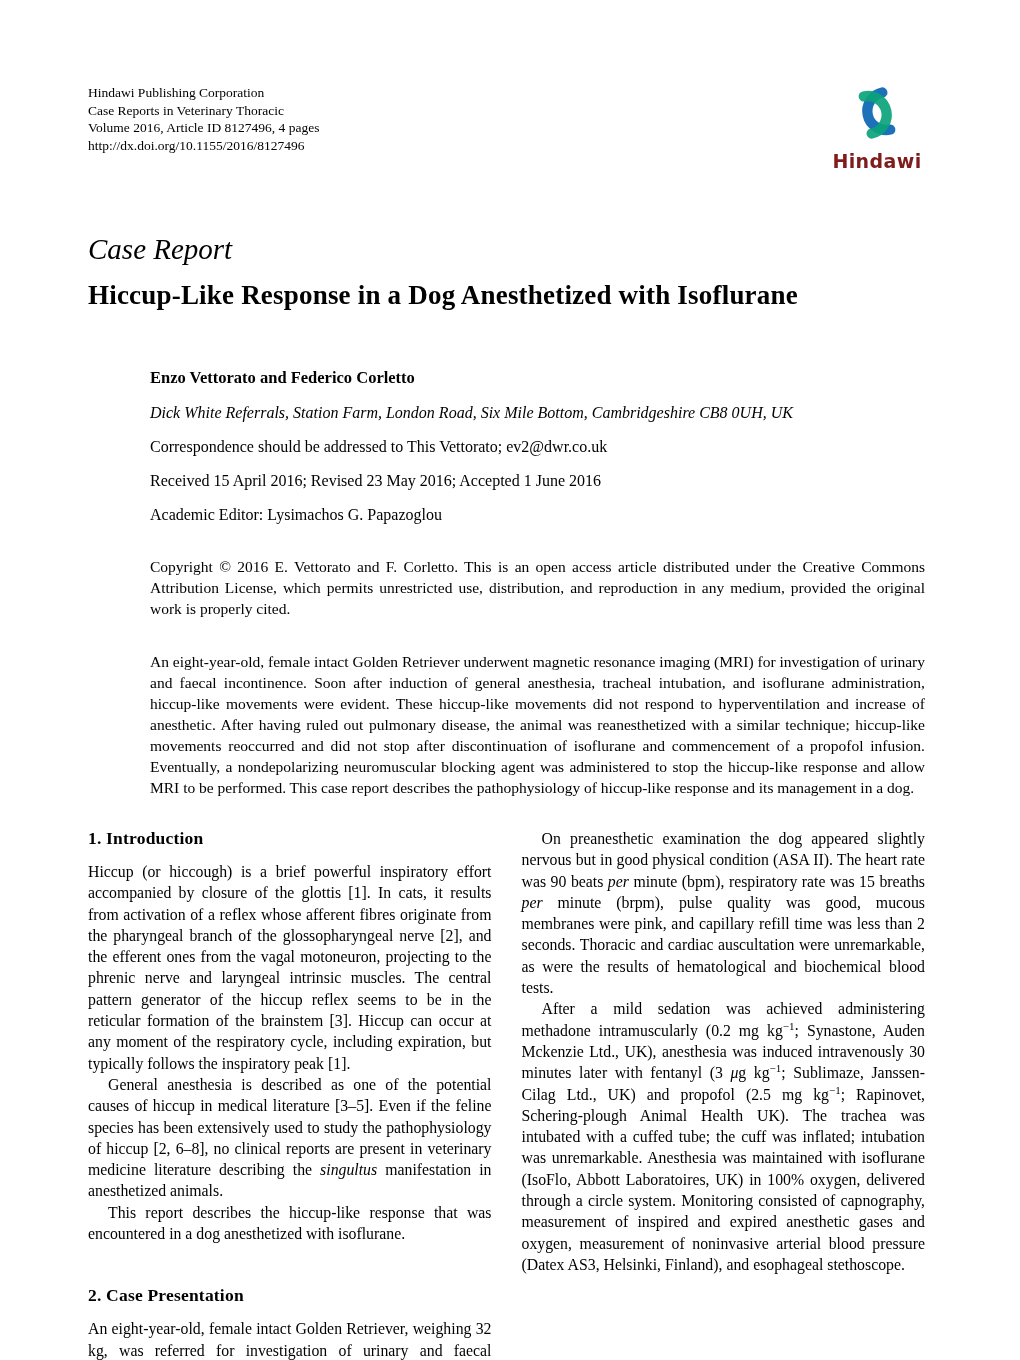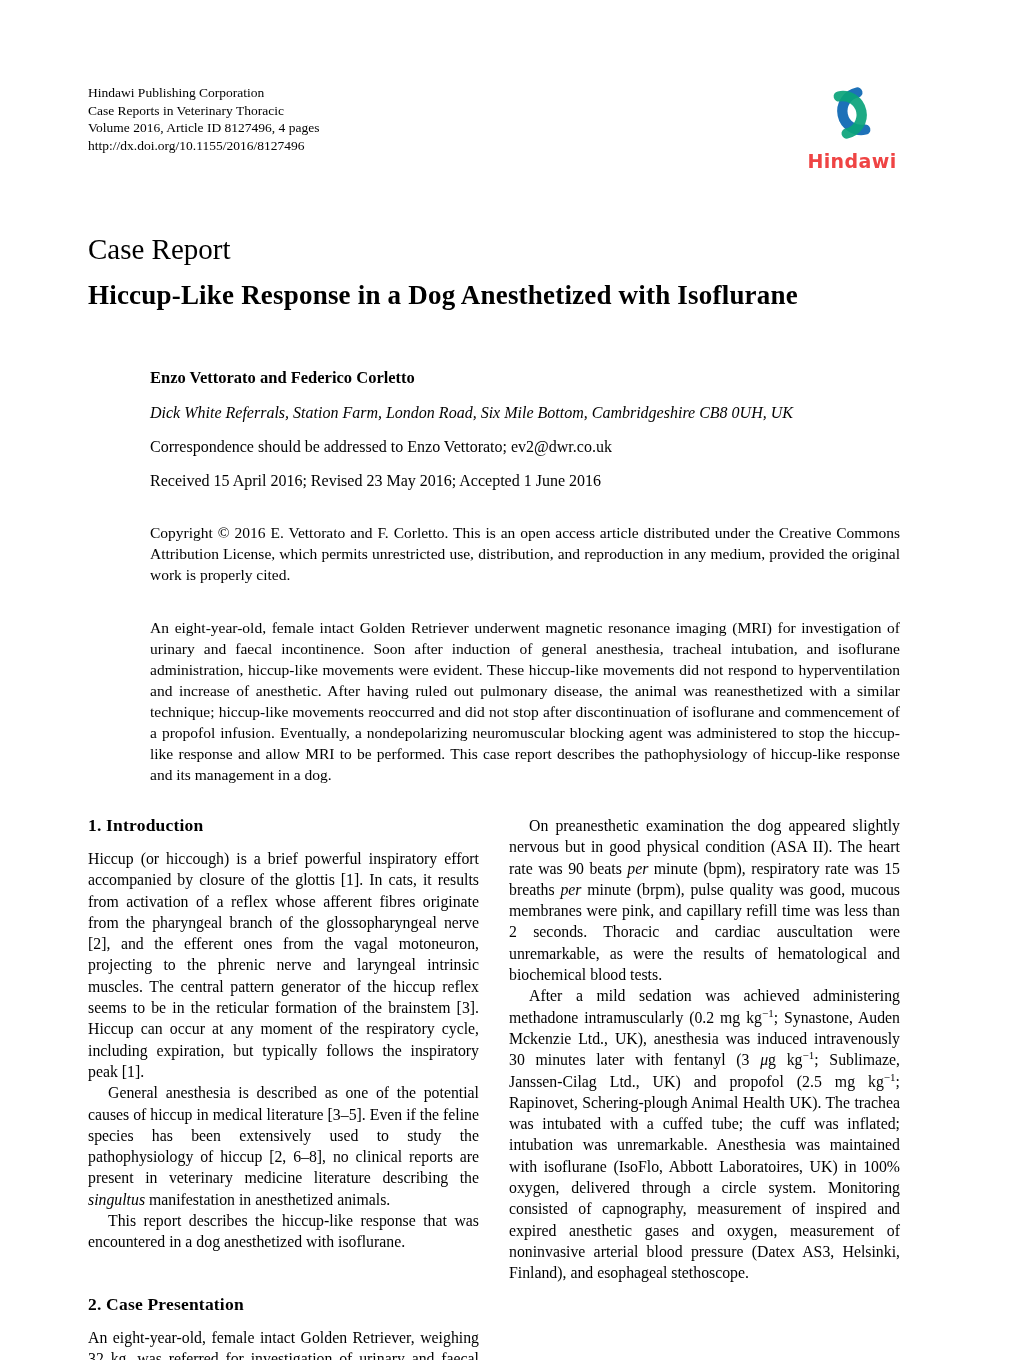--- a/index.html
+++ b/index.html
@@ -8,21 +8,21 @@
     width: 1020px;
     height: 1360px;
     font-family: "Liberation Serif", "DejaVu Serif", serif;
     color: #000;
     -webkit-font-smoothing: antialiased;
   }
   .page {
     position: relative;
     width: 1020px;
     height: 1360px;
-    padding: 84px 120px 30px 88px;
+    padding: 84px 95px 30px 88px;
     overflow: hidden;
   }
 
   
   .masthead {
     display: flex;
     justify-content: space-between;
     align-items: flex-start;
   }
   .pub-lines { font-size: 13.5px; line-height: 17.5px; }
@@ -31,28 +31,28 @@
     display: flex;
     flex-direction: column;
     align-items: center;
     margin-top: -2px;
     width: 96px;
   }
   .logo-word {
     font-family: "DejaVu Sans", "Liberation Sans", sans-serif;
     font-size: 19px;
     font-weight: bold;
-    color: #ef4444;
+    color: #7f1d1d;
     letter-spacing: 0.4px;
     margin-top: 2px;
   }
 
   
   .title-block { margin-top: 60px; }
-  .kicker { font-size: 29px; font-weight: normal; line-height: 34px; }
+  .kicker { font-size: 29px; font-style: italic; font-weight: normal; line-height: 34px; }
   .main-title { font-size: 27px; font-weight: bold; line-height: 38px; margin-top: 10px; letter-spacing: 0.2px; }
 
   
   .front { margin-left: 62px; margin-top: 54px; }
   .front .authors { font-size: 16.5px; font-weight: bold; }
   .front .meta-line { font-size: 16px; margin-top: 16px; }
   .front .affiliation { font-style: italic; }
   .front .email { cursor: pointer; }
   .front .block { font-size: 15.5px; line-height: 21px; text-align: justify; margin-top: 32px; }
 
@@ -110,26 +110,27 @@
     <div class="kicker">Case Report</div>
     <h1 class="main-title">Hiccup-Like Response in a Dog Anesthetized with Isoflurane</h1>
   </div>
 
   <div class="front">
     <div class="authors">Enzo Vettorato and Federico Corletto</div>
 
     <div class="meta-line affiliation">Dick White Referrals, Station Farm, London Road, Six Mile Bottom, Cambridgeshire CB8 0UH, UK</div>
 
     <div class="meta-line">
-      <span>Correspondence should be addressed to Enzo Vettorato;</span>
+      <span>Correspondence should be addressed to This Vettorato;</span>
       <span class="email">ev2@dwr.co.uk</span>
     </div>
 
     <div class="meta-line">Received 15 April 2016; Revised 23 May 2016; Accepted 1 June 2016</div>
 
+    <div class="meta-line">Academic Editor: Lysimachos G. Papazoglou</div>
 
     <div class="block">Copyright © 2016 E. Vettorato and F. Corletto. This is an open access article distributed under the Creative Commons Attribution License, which permits unrestricted use, distribution, and reproduction in any medium, provided the original work is properly cited.</div>
 
     <div class="block">An eight-year-old, female intact Golden Retriever underwent magnetic resonance imaging (MRI) for investigation of urinary and faecal incontinence. Soon after induction of general anesthesia, tracheal intubation, and isoflurane administration, hiccup-like movements were evident. These hiccup-like movements did not respond to hyperventilation and increase of anesthetic. After having ruled out pulmonary disease, the animal was reanesthetized with a similar technique; hiccup-like movements reoccurred and did not stop after discontinuation of isoflurane and commencement of a propofol infusion. Eventually, a nondepolarizing neuromuscular blocking agent was administered to stop the hiccup-like response and allow MRI to be performed. This case report describes the pathophysiology of hiccup-like response and its management in a dog.</div>
   </div>
 
   <div class="columns">
     <div class="col">
       <h2>1. Introduction</h2>
       <p>Hiccup (or hiccough) is a brief powerful inspiratory effort accompanied by closure of the glottis [1]. In cats, it results from activation of a reflex whose afferent fibres originate from the pharyngeal branch of the glossopharyngeal nerve [2], and the efferent ones from the vagal motoneuron, projecting to the phrenic nerve and laryngeal intrinsic muscles. The central pattern generator of the hiccup reflex seems to be in the reticular formation of the brainstem [3]. Hiccup can occur at any moment of the respiratory cycle, including expiration, but typically follows the inspiratory peak [1].</p>

